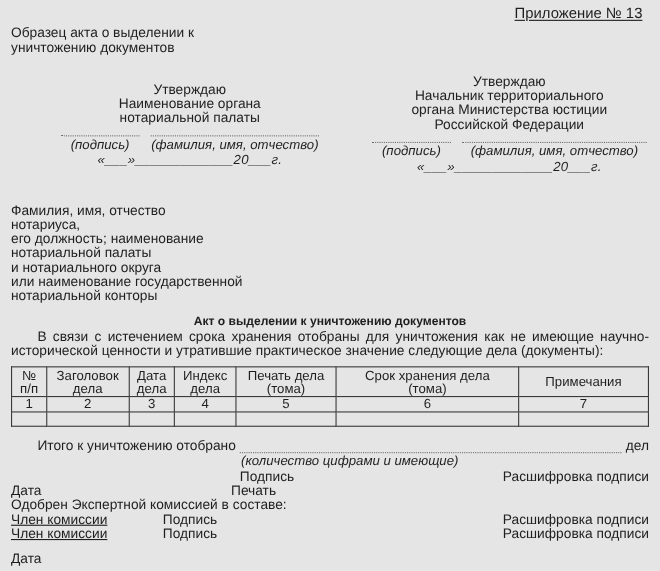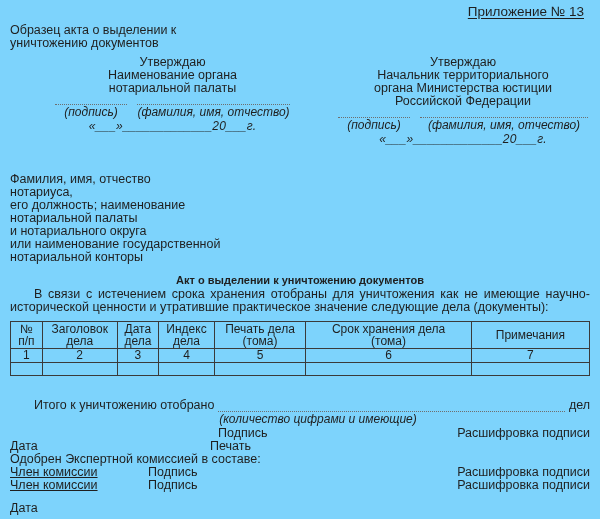--- a/index.html
+++ b/index.html
@@ -2,29 +2,29 @@
 <html lang="ru"><head>
 <meta charset="utf-8">
 <style>
   html,body{margin:0;padding:0;background:#fff;}
   body{
     width:600px;height:519px;
     font-family:"Liberation Sans","DejaVu Sans",sans-serif;
     font-size:12.5px;line-height:13px;color:#1f1f1f;
     -webkit-font-smoothing:antialiased;
   }
-  .page{width:600px;height:519px;box-sizing:border-box;padding:3px 10px;background:#7dd3fc;overflow:hidden;}
+  .page{width:600px;height:519px;box-sizing:border-box;padding:3px 10px;background:#e5e5e5;overflow:hidden;}
 
   .appendix{
     text-align:right;padding-right:6px;margin-top:2px;
     font-size:13.5px;text-decoration:underline;text-underline-offset:2px;
   }
   .sample-caption{margin-top:6px;white-space:pre-line;width:230px;}
 
-  .approve-row{display:flex;margin-top:6px;}
+  .approve-row{display:flex;margin-top:18px;align-items:center;}
   .approve-col{box-sizing:border-box;}
   .approve-col.left{width:310px;padding:0 30px 0 45px;}
   .approve-col.right{width:270px;padding:0 2px 0 18px;}
   .approve-word,.approver{text-align:center;white-space:pre-line;}
 
   .sig-lines{display:flex;gap:10px;margin-top:9px;font-style:italic;}
   .sig-cell{border-top:1px dotted #6e6e6e;text-align:center;padding-top:1px;font-size:12px;}
   .sig-cell.sign{width:72px;flex:0 0 auto;}
   .sig-cell.name{flex:1;}
   .sig-date{text-align:center;font-style:italic;margin-top:1px;font-size:12px;letter-spacing:0.2px;}
@@ -37,21 +37,21 @@
   table.doc-table{width:100%;border-collapse:collapse;margin-top:7px;table-layout:fixed;}
   table.doc-table th,table.doc-table td{
     border:1px solid #3a3a3a;text-align:center;vertical-align:middle;
     font-weight:normal;font-size:12px;line-height:12.5px;padding:0 1px;
     white-space:pre-line;overflow:hidden;
   }
   table.doc-table thead th{height:26px;}
   tr.num-row td{height:13px;}
   tr.empty-row td{height:12px;}
 
-  .total-line{display:flex;align-items:flex-end;margin-top:23px;text-align:right;}
+  .total-line{display:flex;align-items:flex-end;margin-top:11px;text-align:right;}
   .total-label{margin-left:24px;flex:0 0 auto;padding-right:4px;}
   .total-blank{flex:1;border-bottom:1px dotted #6e6e6e;height:12px;}
   .total-unit{flex:0 0 auto;padding-left:4px;}
   .qty-caption{text-align:center;font-style:italic;font-size:12px;padding-left:36px;margin-top:1px;}
 
   .signoff-row{display:flex;justify-content:space-between;margin-top:1px;}
   .signoff-row .sig-word{margin-left:208px;}
   .dateseal-row{display:flex;margin-top:0;}
   .dateseal-row .date-word{width:200px;}
 

